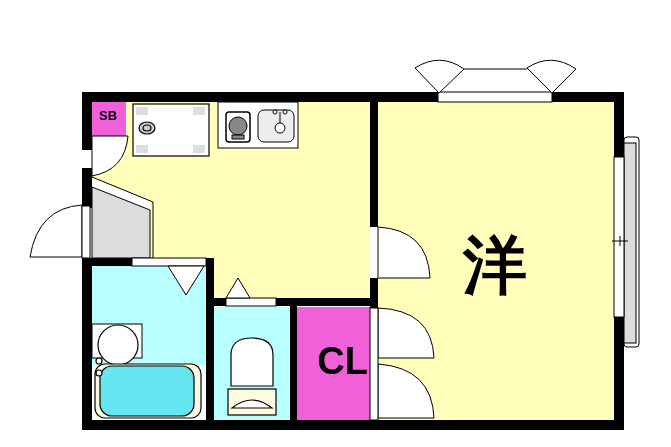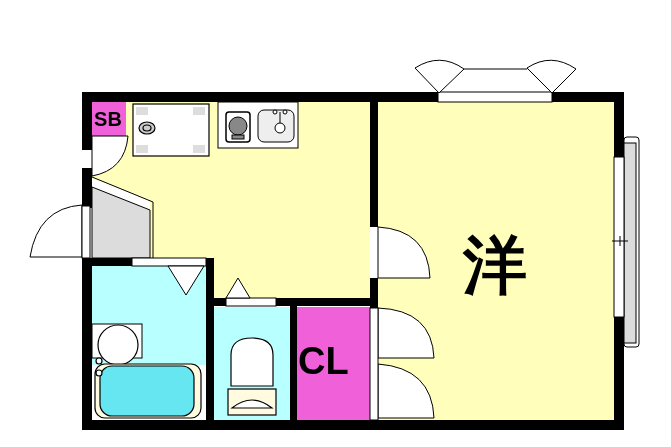--- a/index.html
+++ b/index.html
@@ -1,20 +1,20 @@
 <!DOCTYPE html>
 <html><head>
 <meta charset="utf-8">
 <style>
   html, body { margin:0; padding:0; background:#ffffff; }
   body { width:671px; height:447px; overflow:hidden; position:relative; font-family:"Liberation Sans", sans-serif; }
   svg { position:absolute; left:0; top:0; }
   .label { position:absolute; font-family:"Liberation Sans", sans-serif; font-weight:bold; color:#000; }
-  #lbl-sb { left:92px; top:108px; width:32px; font-size:20px; text-align:center; }
-  #lbl-cl { left:298px; top:340px; width:70px; font-size:38px; text-align:left; letter-spacing:0px; }
+  #lbl-sb { left:92px; top:108px; width:32px; font-size:13px; text-align:center; }
+  #lbl-cl { left:298px; top:340px; width:70px; font-size:38px; text-align:right; letter-spacing:0px; }
   #lbl-yo { left:455px; top:222px; width:80px; font-size:64px; text-align:center; font-family:"DejaVu Sans", sans-serif; }
 </style>
 </head>
 <body>
 
 <svg width="671" height="447" viewBox="0 0 671 447">
 
   <rect x="378" y="102" width="237" height="318" fill="#ffffbb"></rect>
   <polygon points="92,102 370,102 370,298 290,298 290,300 212,300 212,258 150,258 150,200 92,178" fill="#ffffbb"></polygon>
   <rect x="92" y="102" width="34" height="34" fill="#f060d8"></rect>

